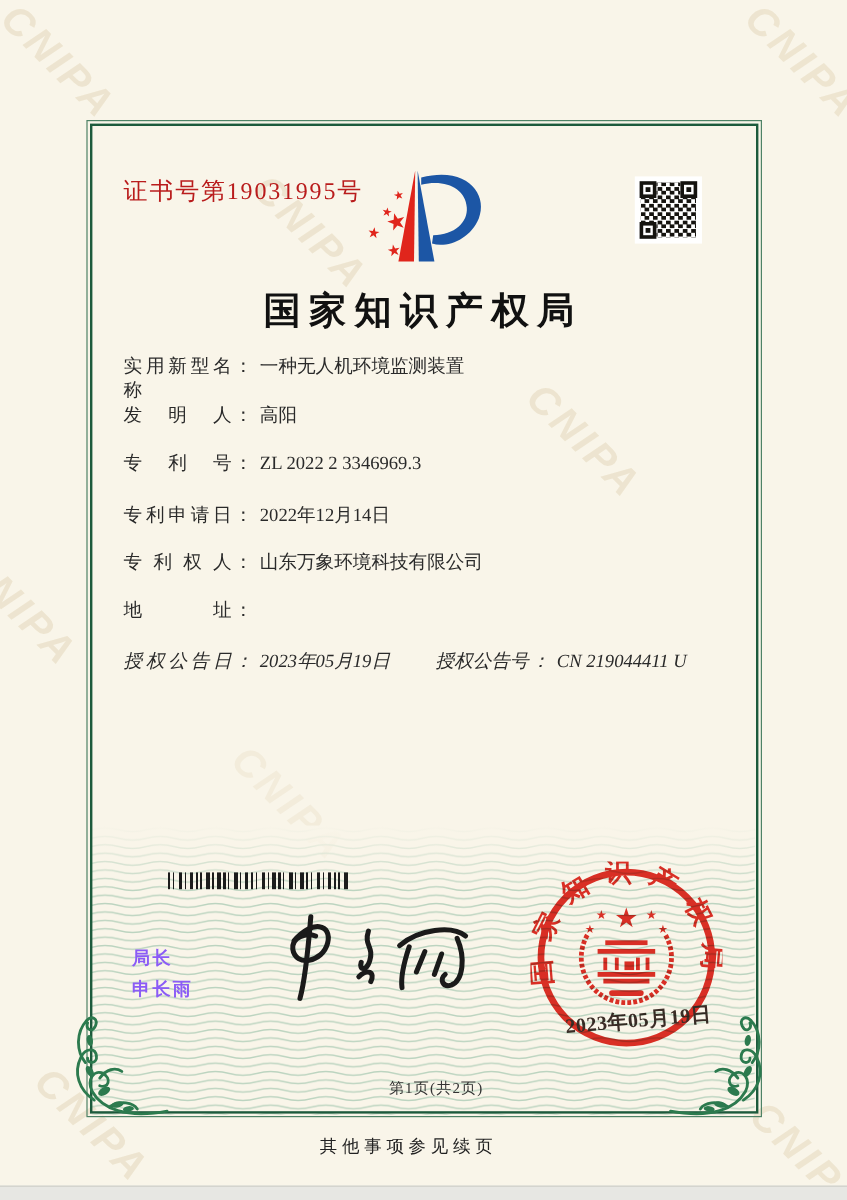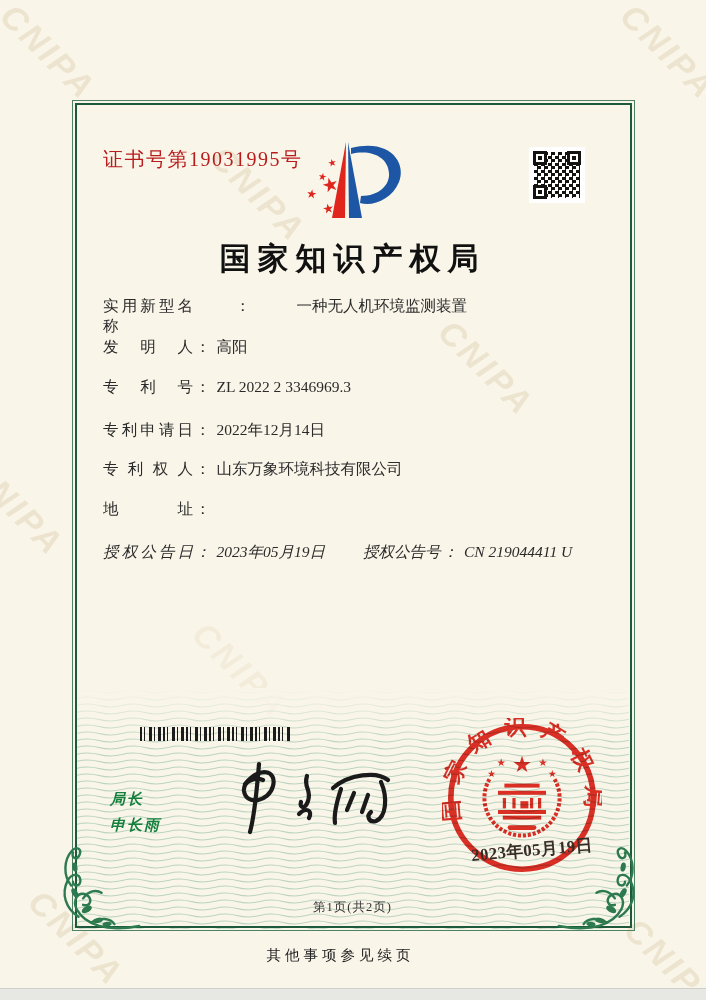--- a/index.html
+++ b/index.html
@@ -24,31 +24,31 @@
   .finder{position:absolute;width:14px;height:14px;border:3px solid #15130f;background:#fff;box-sizing:border-box;}
   .finder::after{content:"";position:absolute;left:2px;top:2px;width:4px;height:4px;background:#15130f;}
   .f1{left:4px;top:4px;} .f2{right:4px;top:4px;} .f3{left:4px;bottom:4px;}
   .title{position:absolute;left:72px;top:238px;width:561px;z-index:3;text-align:center;
          font-size:31px;font-weight:bold;letter-spacing:7px;color:#111;}
   .fields{position:absolute;left:103px;top:292px;width:512px;z-index:3;font-size:15.5px;color:#2a2a2a;}
   .frow{position:absolute;left:0;display:flex;align-items:flex-start;line-height:20px;}
   .flabel{display:inline-block;width:90px;text-align:justify;text-align-last:justify;flex:none;}
   .fcolon{flex:none;margin:0 6px 0 2px;}
   .fvalue{display:inline-block;max-width:400px;}
-  .r1{top:4px;gap:40px;} .r2{top:45px;} .r3{top:85px;} .r4{top:128px;} .r5{top:167px;} .r6{top:207px;} .r7{top:250px;font-style:italic;}
+  .r1{top:4px;} .r2{top:45px;} .r3{top:85px;} .r4{top:128px;} .r5{top:167px;} .r6{top:207px;} .r7{top:250px;font-style:italic;}
   .grant2{margin-left:38px;display:flex;}
   .paras{position:absolute;left:100px;top:577px;width:512px;z-index:3;font-size:13px;line-height:19.5px;color:#262626;}
   .paras p{margin:0 0 6px 0;text-indent:2em;text-align:justify;}
   .barcode{position:absolute;left:140px;top:727px;width:150px;height:14px;z-index:3;
     background:repeating-linear-gradient(90deg,#1c1c1c 0 2px,rgba(0,0,0,0) 2px 4px,#1c1c1c 4px 5px,rgba(0,0,0,0) 5px 9px,#1c1c1c 9px 12px,rgba(0,0,0,0) 12px 14px,#1c1c1c 14px 15px,rgba(0,0,0,0) 15px 18px,#1c1c1c 18px 21px,rgba(0,0,0,0) 21px 23px);}
   .signer{position:absolute;left:110px;top:786px;z-index:3;font-family:"Liberation Sans","DejaVu Sans",sans-serif;
-          font-size:15px;font-weight:600;color:#15803d;letter-spacing:2px;line-height:26px;font-style:italic;}
+          font-size:15px;font-weight:600;color:#8b5cf6;letter-spacing:2px;line-height:26px;}
   .signature{position:absolute;left:215px;top:758px;z-index:4;}
   .seal{position:absolute;left:442px;top:718px;z-index:5;mix-blend-mode:multiply;opacity:.94;}
-  .pageno{position:absolute;left:72px;top:899px;width:561px;text-align:center;z-index:3;font-size:12.5px;color:#333;letter-spacing:1px;}
+  .pageno{position:absolute;left:72px;top:899px;width:561px;text-align:center;z-index:3;font-size:12.5px;color:#333;letter-spacing:1px;padding-left:11px;}
   .footnote{position:absolute;left:60px;top:946px;width:561px;text-align:center;z-index:3;font-size:14.5px;letter-spacing:4px;color:#222;}
   .ornament{position:absolute;z-index:4;}
   .orn-l{left:50px;top:843px;}
   .orn-r{left:556px;top:843px;transform:scaleX(-1);}
   .bottomstrip{position:absolute;left:0;top:988px;width:706px;height:12px;background:#e7e7e3;border-top:1px solid #cfcfc9;z-index:6;}
 </style>
 </head>
 <body>
 
 <div class="page">

